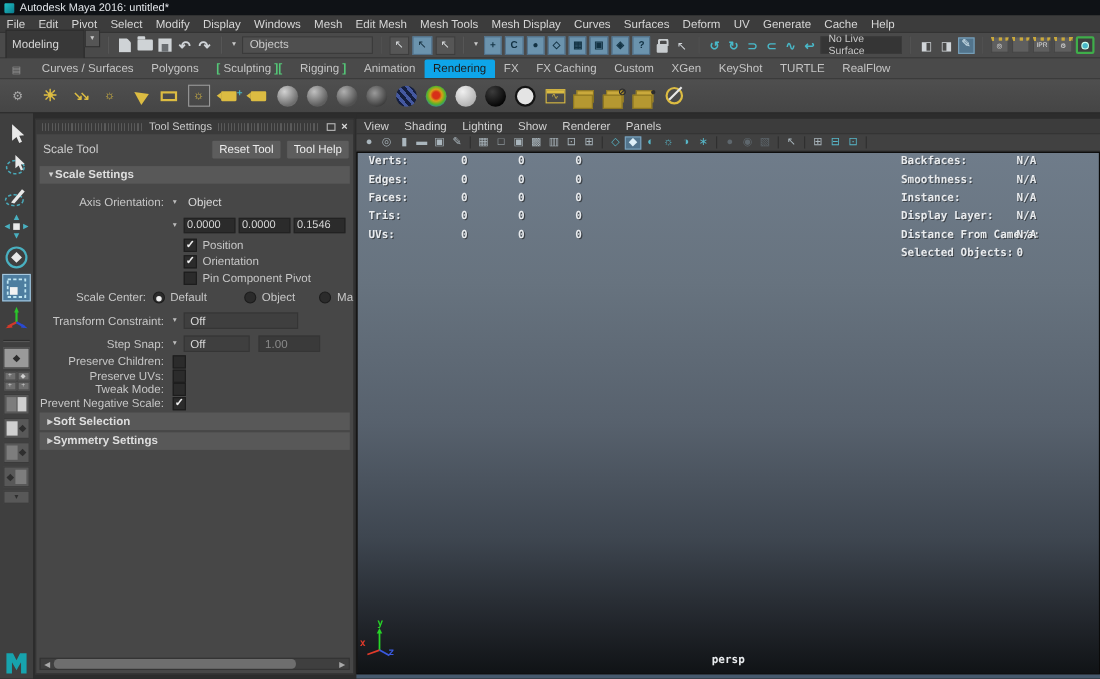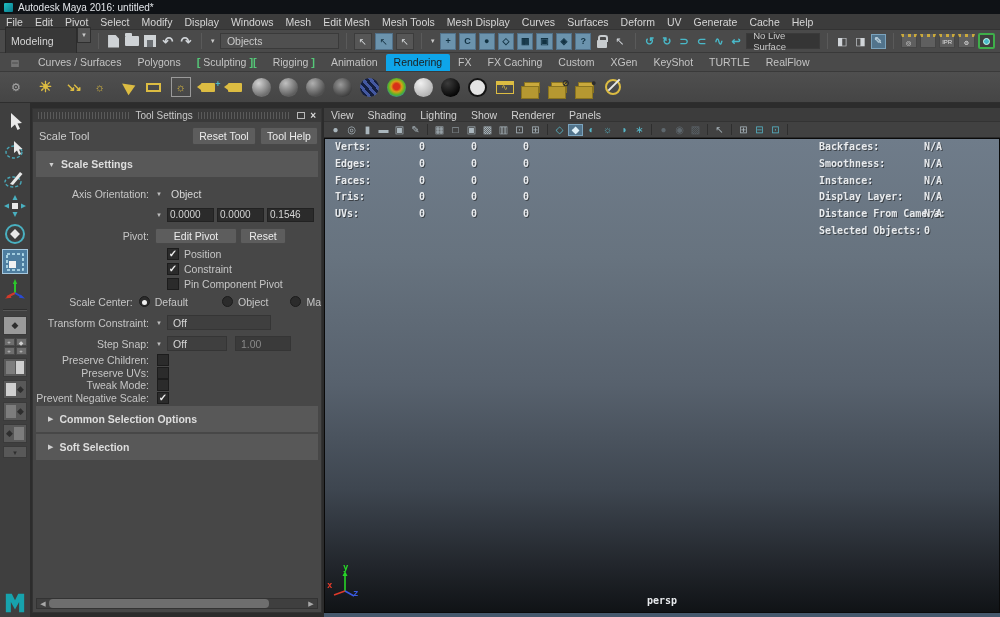--- a/index.html
+++ b/index.html
@@ -102,21 +102,21 @@
 .tool-settings{width:290px;background:#474747;display:flex;flex-direction:column;position:relative;margin-bottom:4px;border:1px solid #333}
 .ts-header{height:13px;background:#3a3a3a;display:flex;align-items:center;flex:0 0 auto}
 .grip{flex:1;height:7px;margin:0 5px;background:repeating-linear-gradient(90deg,#5a5a5a 0 1px,transparent 1px 3px)}
 .ts-title{font-size:10px;color:#c8c8c8}
 .popout-icon{width:8px;height:7px;border:1px solid #b8b8b8;margin:0 5px 0 2px}
 .close-icon{color:#dcdcdc;font-size:10px;font-weight:bold;margin-right:5px;line-height:1}
 .ts-toolrow{display:flex;align-items:center;padding:5px 3px 4px 6px;gap:4px;flex:0 0 auto}
 .tool-name{flex:1;color:#cccccc;font-size:11px}
 .btn{background:#5d5d5d;border:1px solid #484848;border-radius:2px;color:#ececec;font-size:10.5px;display:flex;align-items:center;justify-content:center;height:18px}
 .btn.reset-tool{width:64px}.btn.tool-help{width:58px}
-.frame-h{height:26px;background:#585858;margin:2px 3px 0;display:flex;align-items:center;gap:6px;padding-left:12px;flex:0 0 auto}
+.frame-h{height:16px;background:#585858;margin:2px 3px 0;display:flex;align-items:center;padding-left:7px;flex:0 0 auto}
 .frame-h .tri{font-size:7px;color:#d0d0d0}
 .frame-h .ftitle{font-weight:bold;font-size:10.5px;color:#dedede}
 .ts-body{padding-top:6px}
 .row{display:flex;align-items:center;height:21px}
 .row.cb15{height:15px}.row.cb13{height:12.5px}
 .lbl{width:118px;text-align:right;color:#c6c6c6;font-size:10.5px;padding-right:2px;white-space:nowrap}
 .ddp{width:16px;text-align:center;font-size:6px;color:#bdbdbd}
 .optval{color:#d8d8d8;font-size:10.5px;margin-left:4px}
 .nfield{width:47px;height:14px;background:#2b2b2b;border:1px solid #222;color:#d6d6d6;font-size:10px;display:flex;align-items:center;padding:0 2px;margin-right:3px}
 .ofield{width:104px;height:15px;background:#3f3f3f;border:1px solid #353535;color:#d6d6d6;font-size:10.5px;display:flex;align-items:center;padding:4px 5px}
@@ -454,40 +454,35 @@
           <span class="ddp">▼</span>
           <span class="optval">Object</span>
         </div>
         <div class="row">
           <span class="sp118"></span>
           <span class="ddp">▼</span>
           <span class="nfield">0.0000</span>
           <span class="nfield">0.0000</span>
           <span class="nfield">0.1546</span>
         </div>
-        <div class="row">
-          <span class="lbl">Pivot:</span>
-          <div class="btn" style="width:82px;height:16px;margin-left:4px">Edit Pivot</div>
-          <div class="btn" style="width:46px;height:16px;margin-left:3px">Reset</div>
-        </div>
         <div class="row cb15">
           <span class="sp118"></span>
             <span class="sp16"></span>
           <span class="cb">
               <span>✓</span>
             </span>
           <span class="cb-lbl">Position</span>
         </div>
         <div class="row cb15">
           <span class="sp118"></span>
             <span class="sp16"></span>
           <span class="cb">
               <span>✓</span>
             </span>
-          <span class="cb-lbl">Constraint</span>
+          <span class="cb-lbl">Orientation</span>
         </div>
         <div class="row cb15">
           <span class="sp118"></span>
             <span class="sp16"></span>
           <span class="cb"></span>
           <span class="cb-lbl">Pin Component Pivot</span>
         </div>
         <div class="row">
           <span class="lbl">Scale Center:</span>
           <span class="radio sel" style="margin-left:4px"></span>
@@ -522,25 +517,25 @@
         </div>
         <div class="row cb13">
           <span class="lbl">Prevent Negative Scale:</span>
           <span class="cb" style="margin-left:6px">
               <span>✓</span>
             </span>
         </div>
       </div>
       <div class="frame-h">
         <span class="tri">▶</span>
-        <span class="ftitle">Common Selection Options</span>
+        <span class="ftitle">Soft Selection</span>
       </div>
       <div class="frame-h">
         <span class="tri">▶</span>
-        <span class="ftitle">Soft Selection</span>
+        <span class="ftitle">Symmetry Settings</span>
       </div>
       <div class="hscroll">
         <span class="hs-arr">◀</span>
         <div class="hs-track">
             <div class="hs-thumb"></div>
           </div>
         <span class="hs-arr">▶</span>
       </div>
     </div>
 

